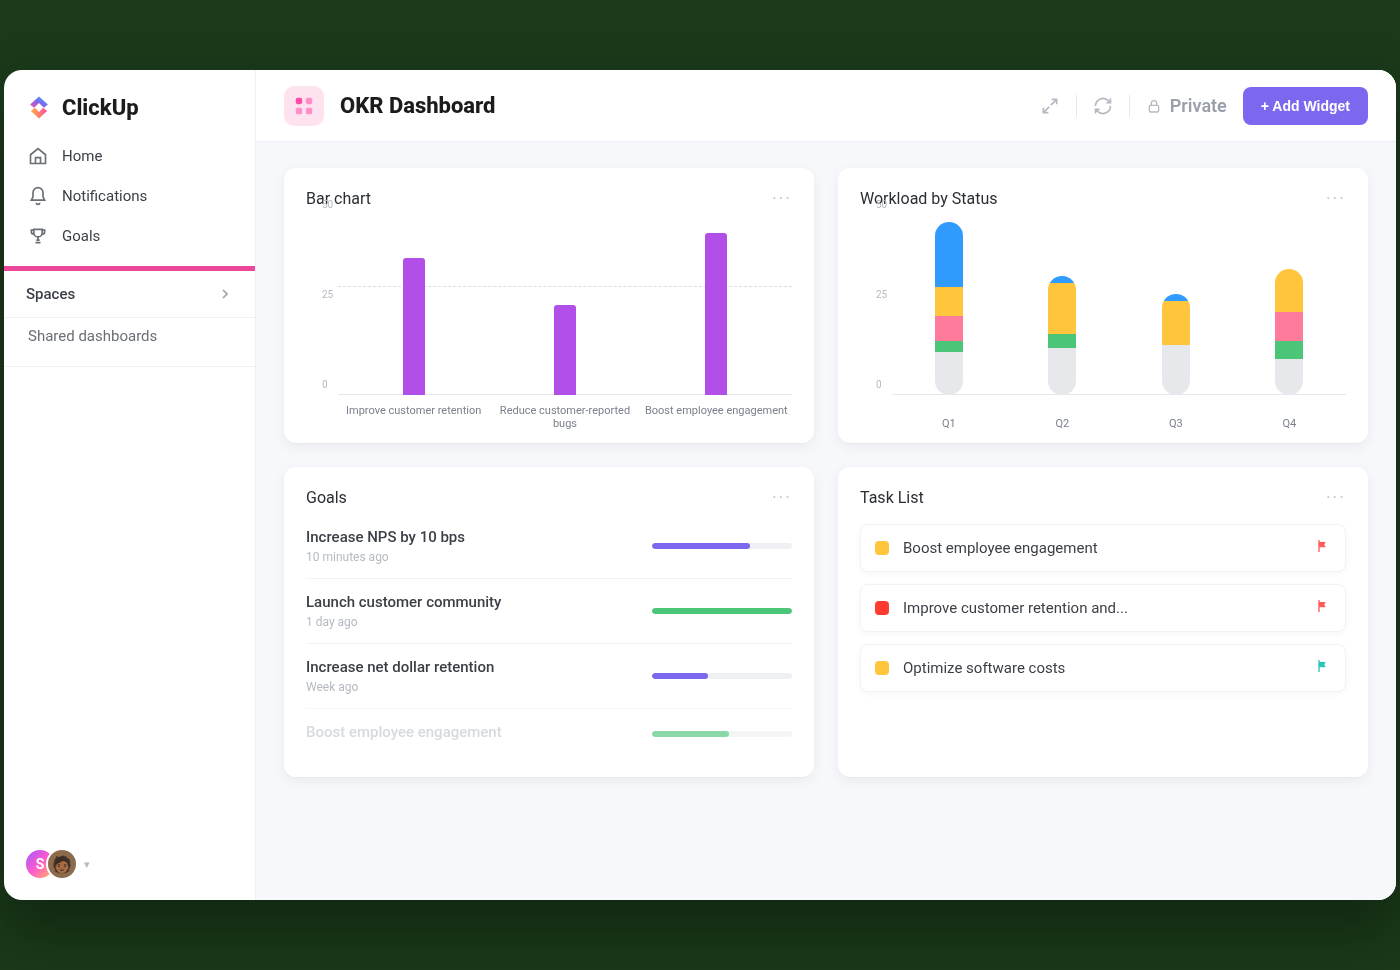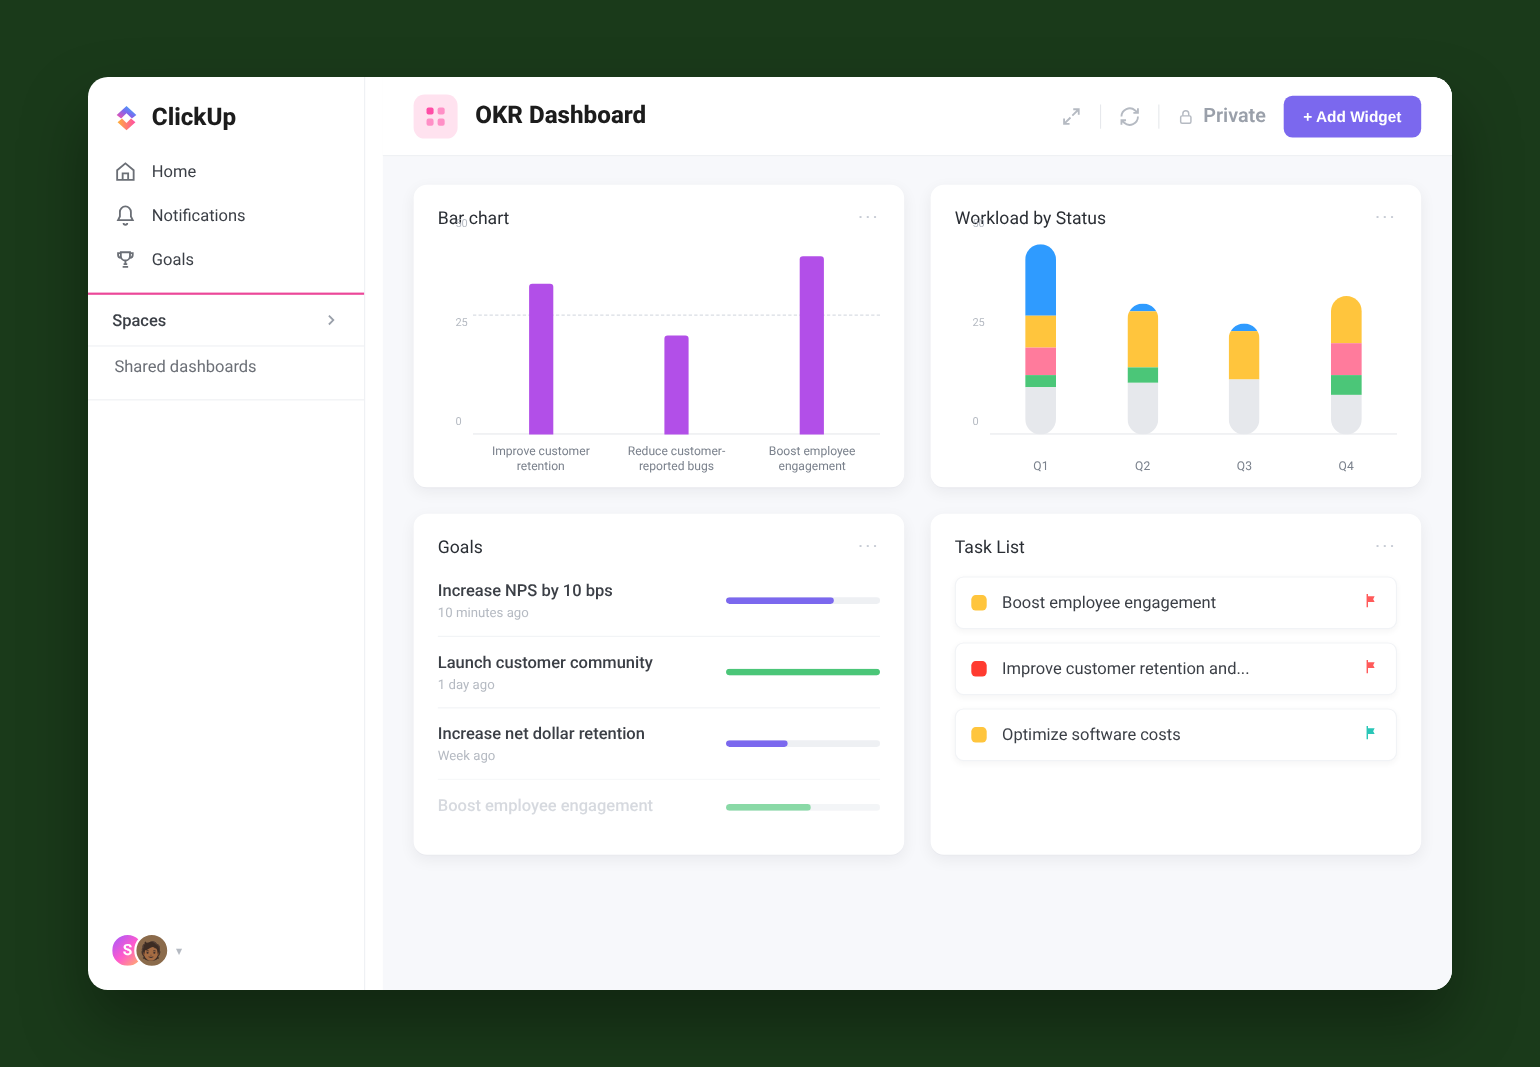--- a/index.html
+++ b/index.html
@@ -8,42 +8,41 @@
     font-family: -apple-system, BlinkMacSystemFont, "Segoe UI", Roboto, Helvetica, Arial, sans-serif;
     background: #1a3a1a;
     display: flex;
     align-items: center;
     justify-content: center;
     width: 1400px;
     height: 970px;
     overflow: hidden;
   }
   .app-window {
-    width: 1240px;
+    width: 1392px;
     height: 830px;
     background: #fff;
     border-radius: 18px;
     box-shadow: 0 30px 60px rgba(0,0,0,0.35);
     display: flex;
     overflow: hidden;
-    gap: 16px;
   }
 
   
   .sidebar {
     width: 252px;
     border-right: 1px solid #eef0f3;
     display: flex;
     flex-direction: column;
     position: relative;
   }
   .logo { display: flex; align-items: center; gap: 10px; padding: 24px 22px 12px; }
   .logo-mark { width: 26px; height: 26px; }
   .logo-text { font-weight: 800; font-size: 22px; color: #1c1c1c; }
-  .nav { padding: 4px 0 10px; border-bottom: 2px solid #ec4899; }
+  .nav { padding: 4px 0 10px; border-bottom: 5px solid #ec4899; }
   .nav-item { display: flex; align-items: center; gap: 14px; padding: 10px 24px; color: #3b3f46; font-size: 15px; cursor: pointer; }
   .nav-icon { width: 20px; height: 20px; color: #6b6f76; }
   .section { border-bottom: 1px solid #eef0f3; }
   .section-hdr { display: flex; align-items: center; justify-content: space-between; padding: 14px 22px; cursor: pointer; }
   .section-title { font-size: 15px; font-weight: 600; color: #2a2e34; }
   .section-title.muted { font-weight: 500; color: #3b3f46; }
   .chev { width: 16px; height: 16px; color: #9aa0aa; }
   .sub-list { padding: 0 0 12px; }
   .sub-item { padding: 9px 24px; color: #6b6f76; font-size: 15px; cursor: pointer; }
   .sidebar-footer {

